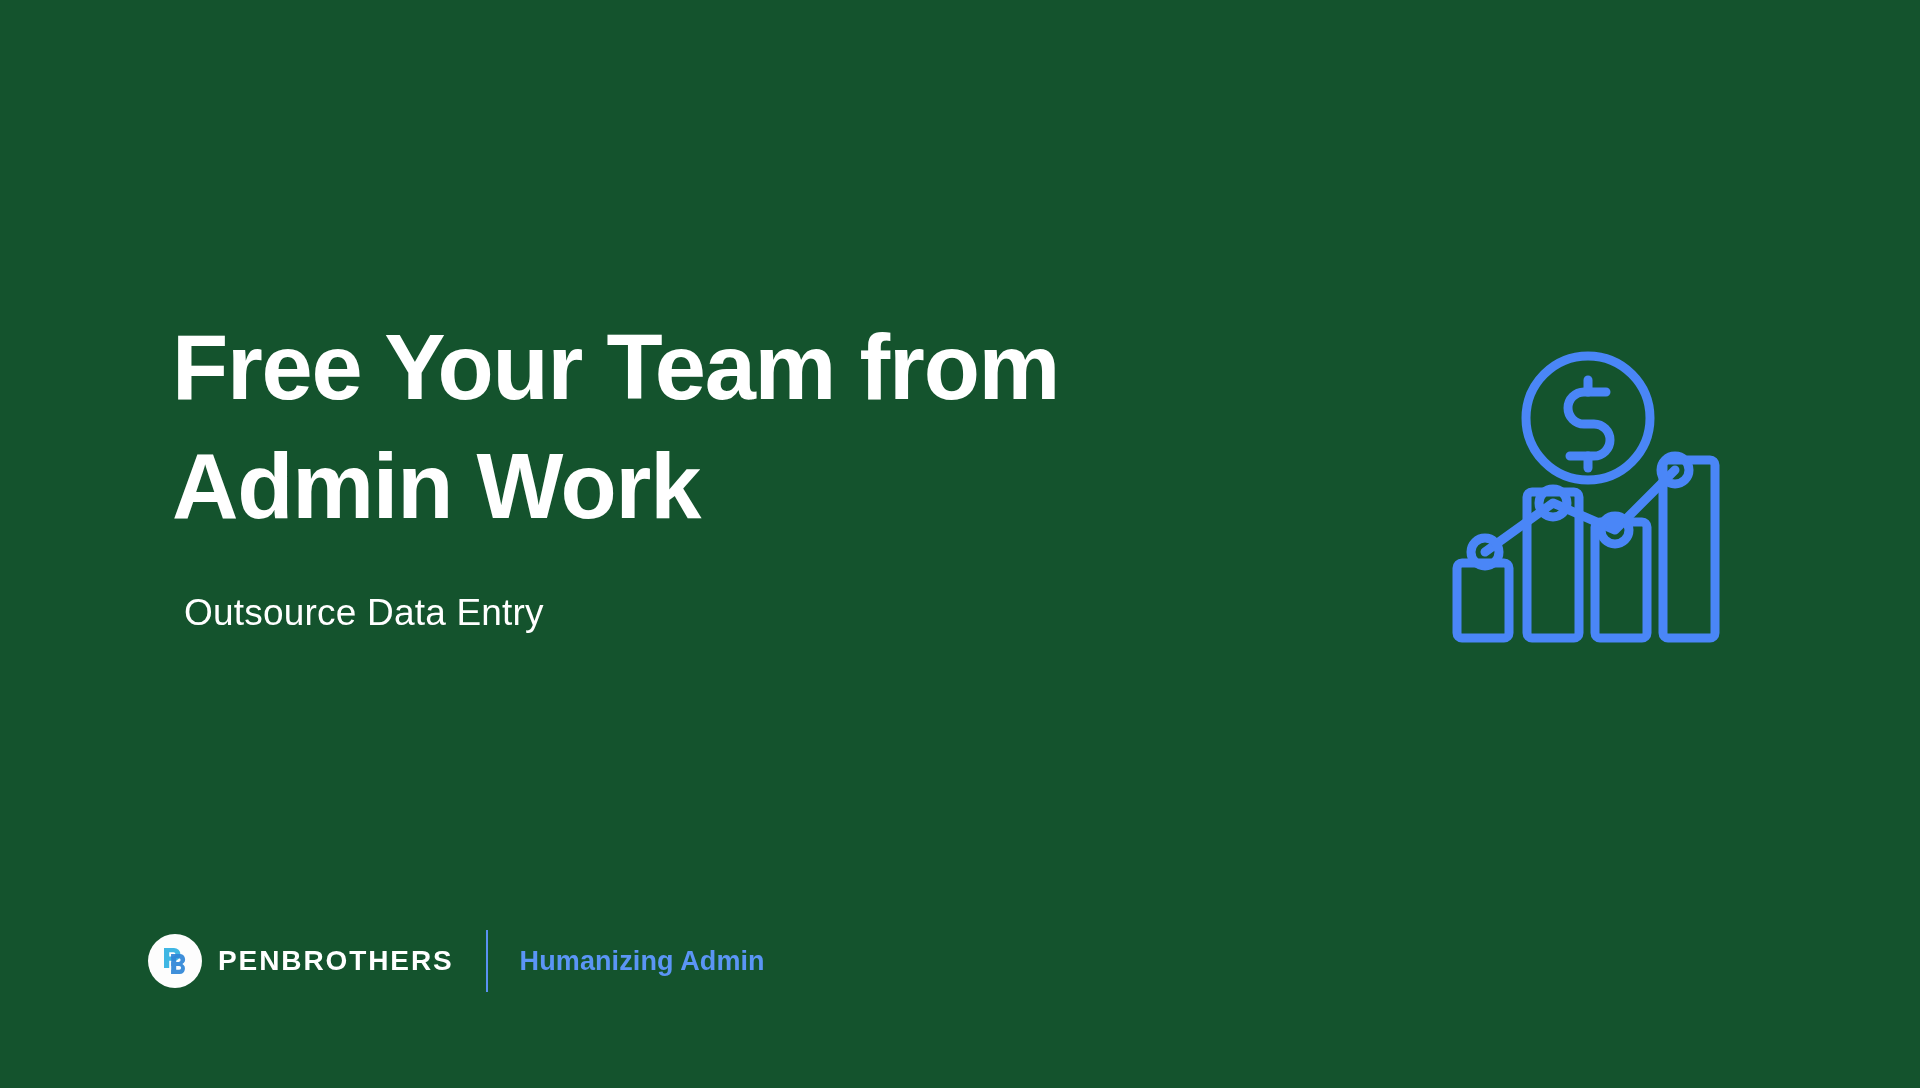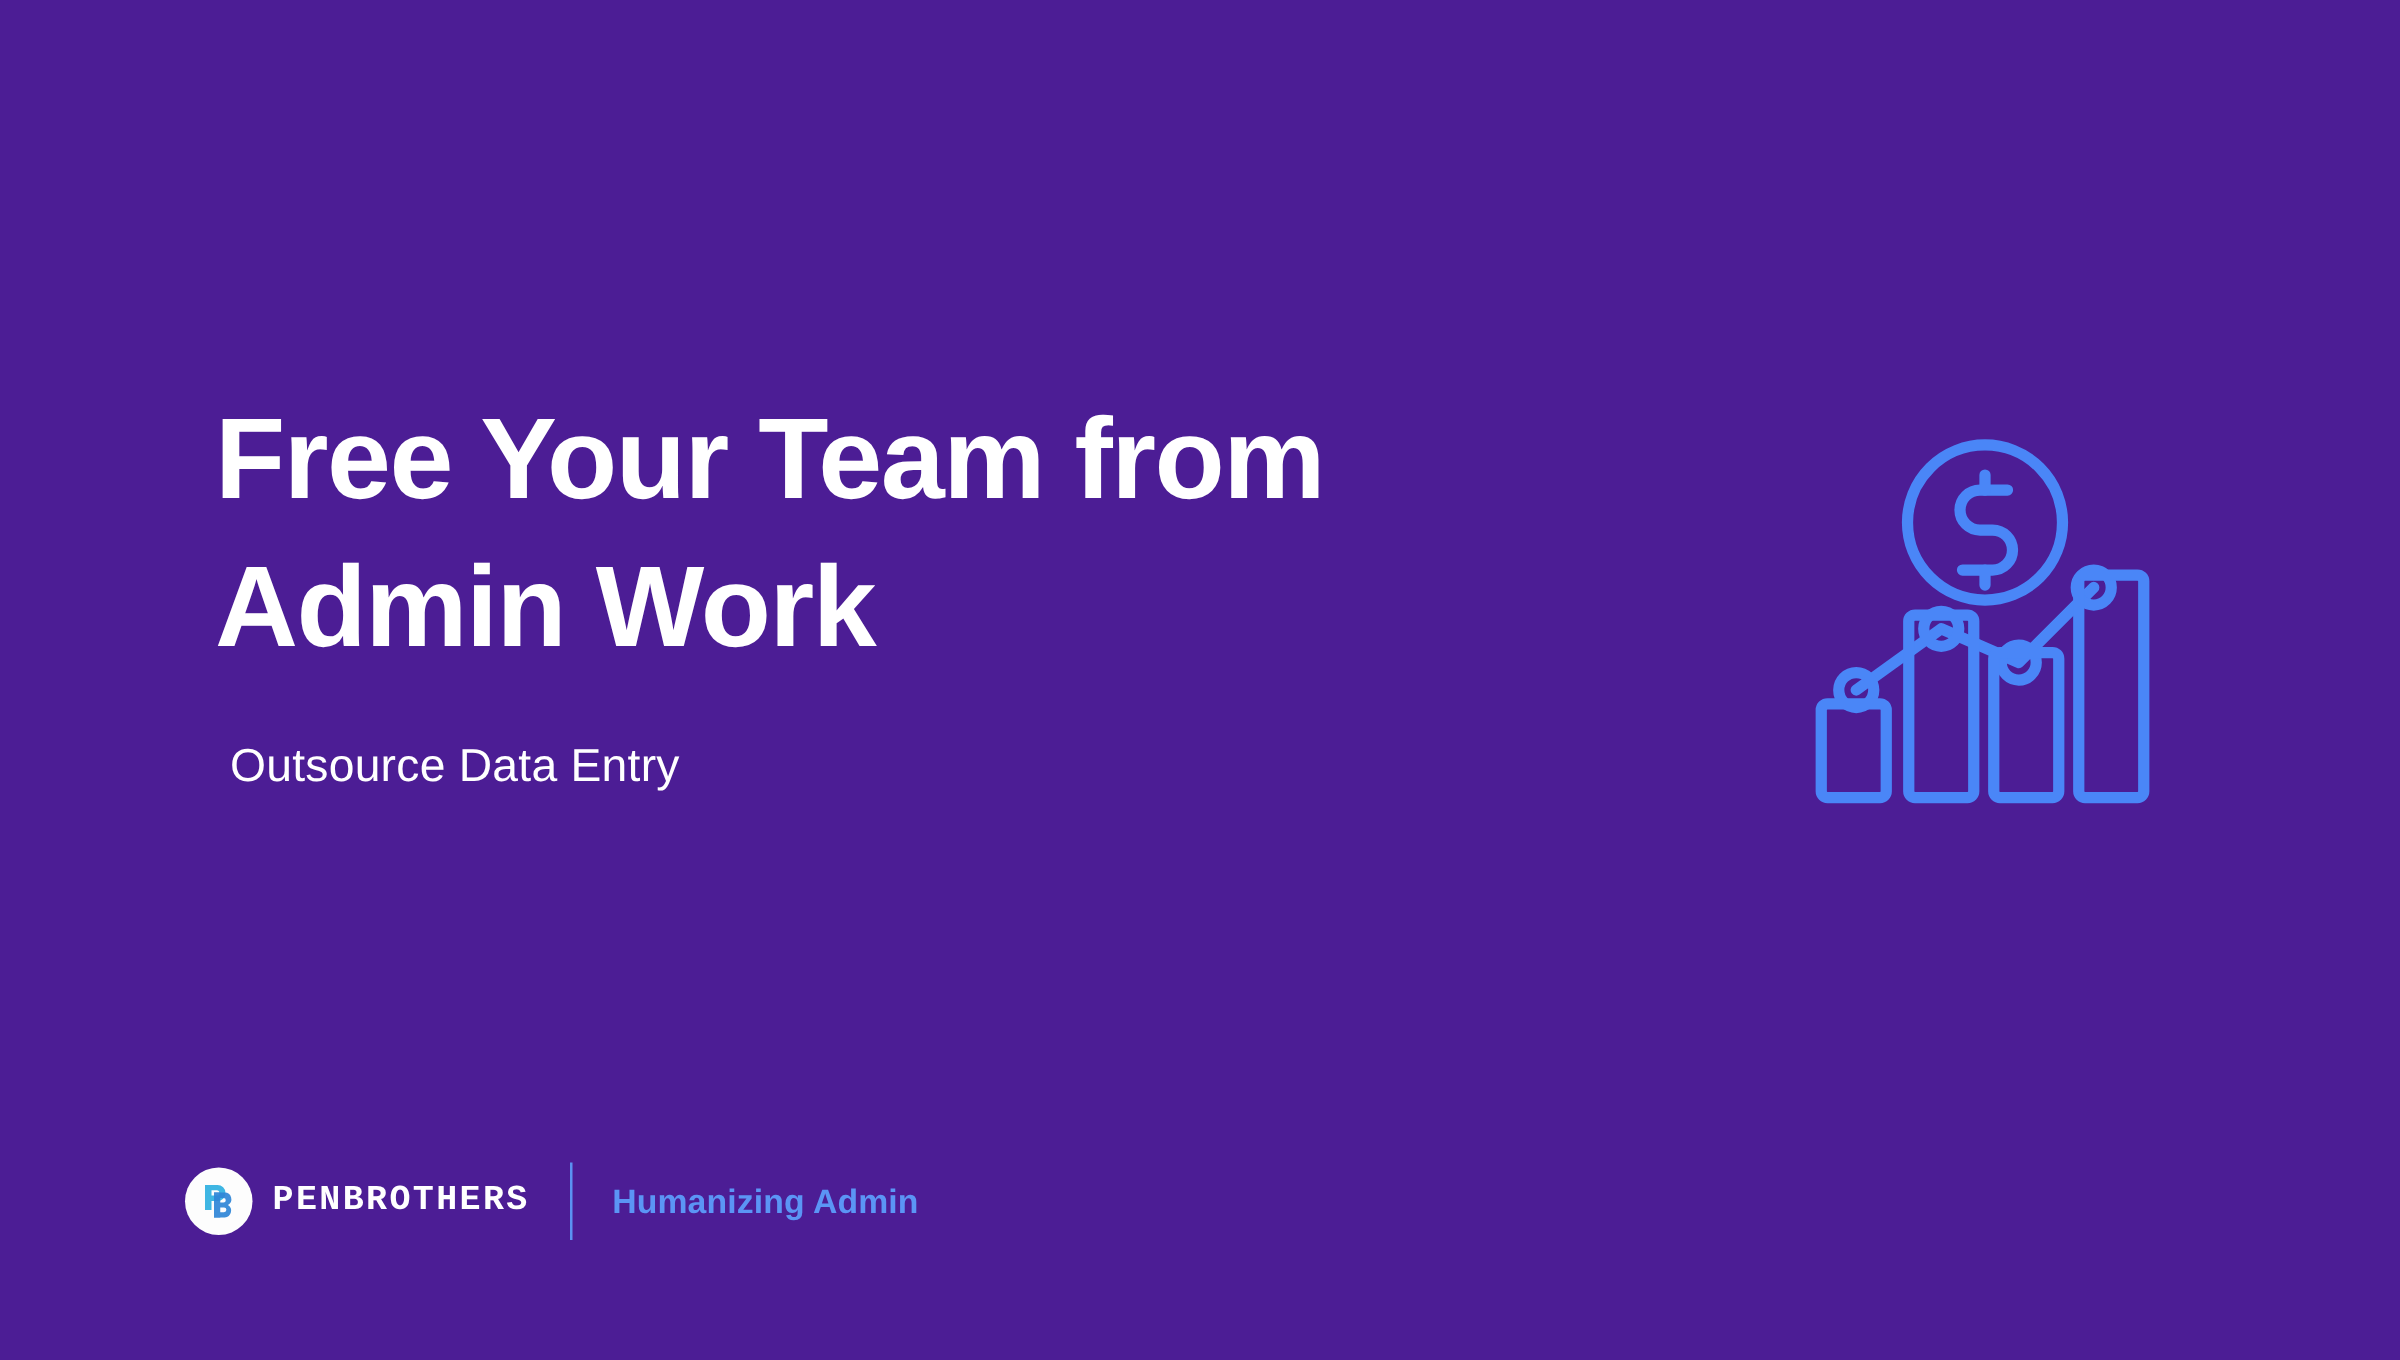--- a/index.html
+++ b/index.html
@@ -12,21 +12,21 @@
     height: 1088px;
     overflow: hidden;
     font-family: "Liberation Sans", sans-serif;
     background: #0a4fd8;
   }
 
   #slide {
     position: relative;
     width: 1920px;
     height: 1088px;
-    background: #4c1d95;
+    background: #14532d;
     overflow: hidden;
   }
 
   
   .content-block {
     position: absolute;
     left: 172px;
     top: 308px;
     width: 1120px;
   }
@@ -77,21 +77,21 @@
     align-items: center;
     justify-content: center;
     flex: none;
   }
 
   .logo-mark svg { display: block; }
 
   .brand-name {
     margin-left: 16px;
     color: #ffffff;
-    font-family: Liberation Mono, monospace;
+    font-family: Liberation Sans, sans-serif;
     font-weight: 700;
     font-size: 28px;
     letter-spacing: 1.9px;
     line-height: 1;
     white-space: nowrap;
   }
 
   .lockup-divider {
     width: 2px;
     height: 62px;

